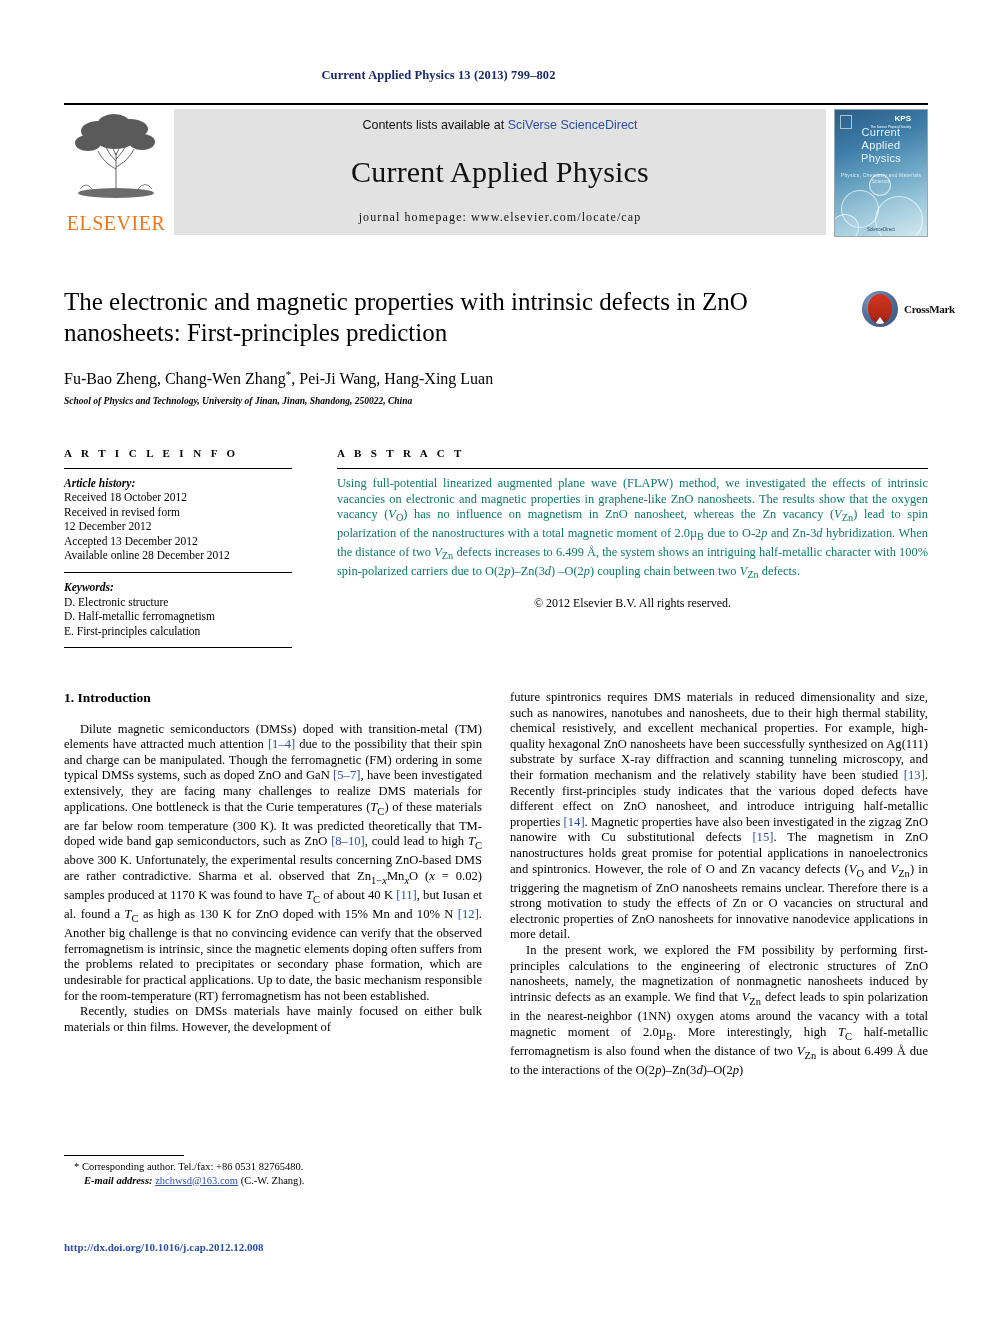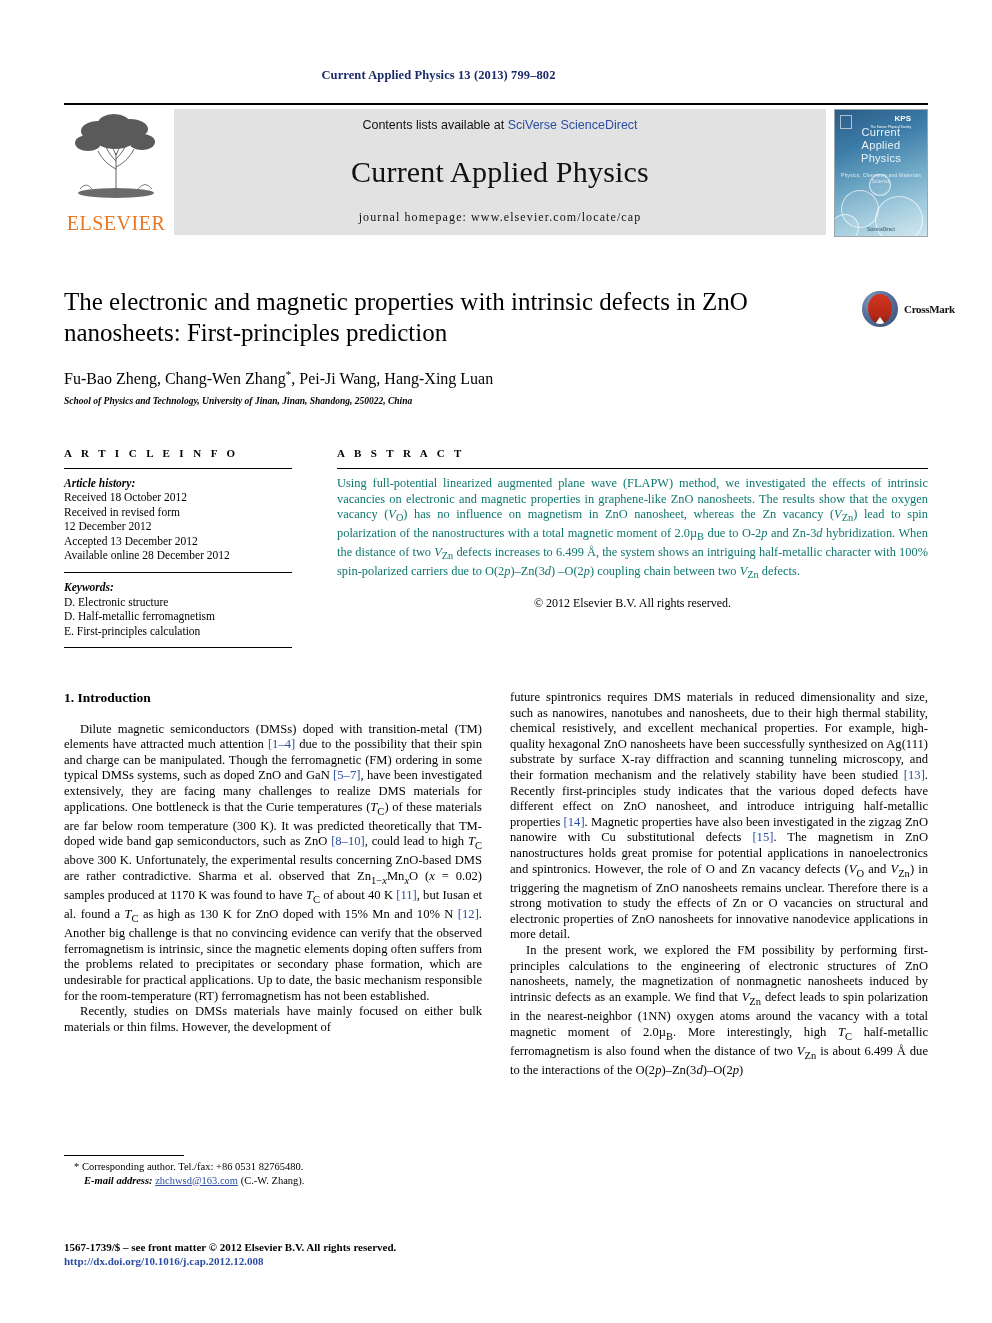--- a/index.html
+++ b/index.html
@@ -544,17 +544,16 @@
   <div class="footnotes">
     <div class="fn-rule"></div>
     <div class="fn-line">* Corresponding author. Tel./fax: +86 0531 82765480.</div>
     <div class="fn-line indent2">
       <span class="fn-mail">E-mail address:</span>
       <a href="#" class="link">zhchwsd@163.com</a><span> (C.-W. Zhang).</span>
     </div>
   </div>
 
   <div class="imprint">
-    <div>1567-1739/$ – see front matter © 2012 Elsevier B.V. All rights reserved.</div>
     <div class="doi">http://dx.doi.org/10.1016/j.cap.2012.12.008</div>
   </div>
 
 </div>
 
 </body></html>

